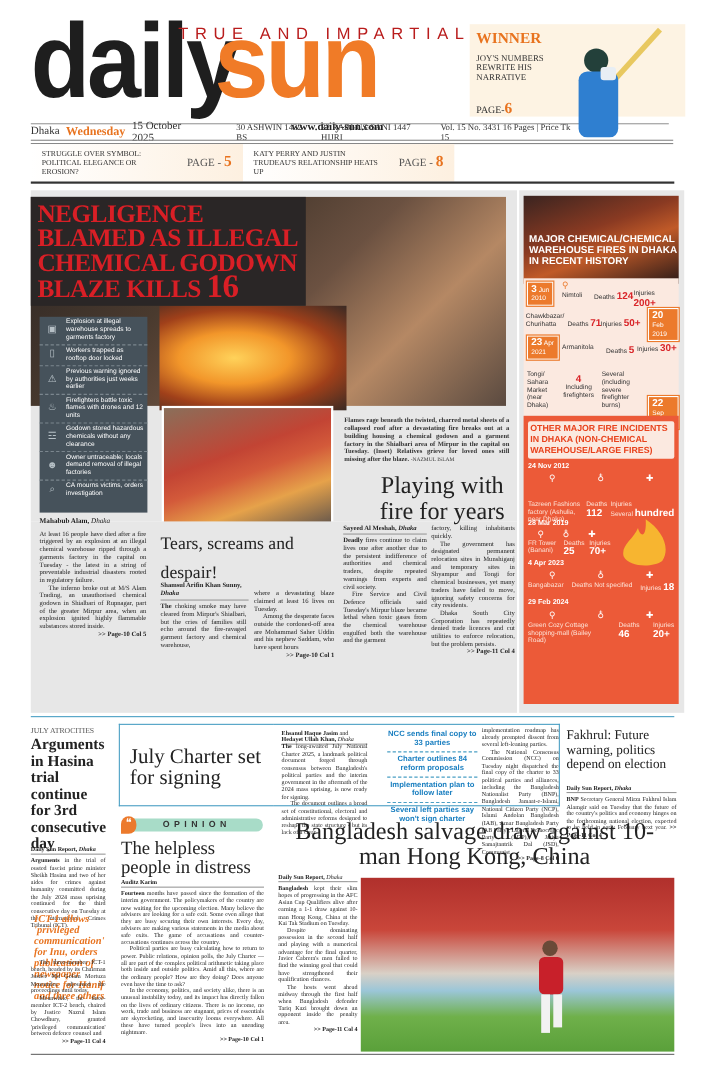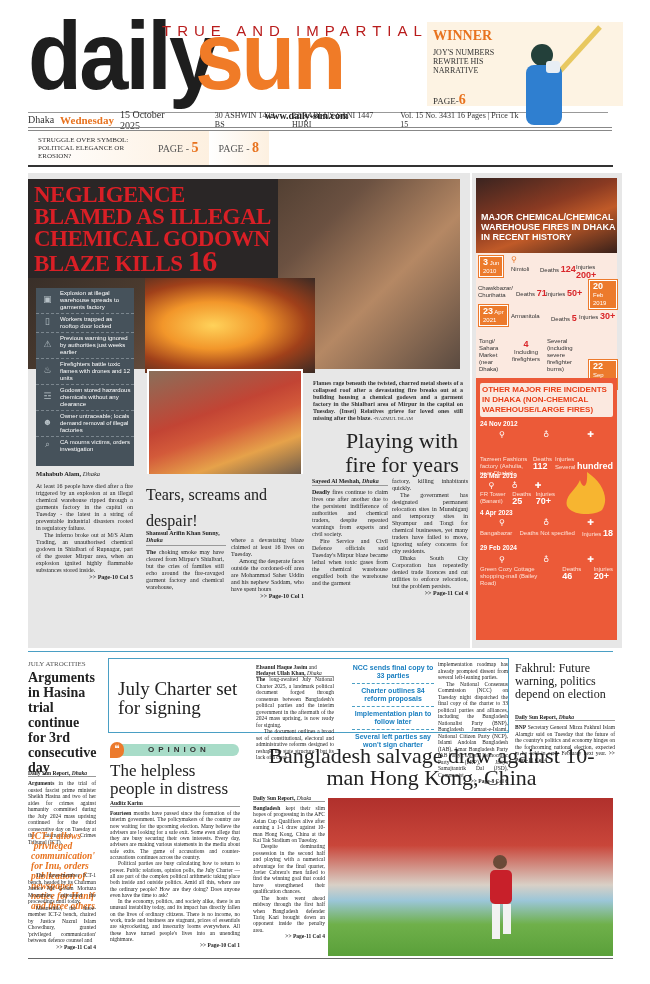--- a/index.html
+++ b/index.html
@@ -14,21 +14,21 @@
 .dateline .wday{color:#e8731f;font-weight:bold;font-size:11px}
 .dateline .dt{font-size:10px}
 .rule2{left:28px;top:127px;width:584px;height:4px;border-top:1px solid #888;border-bottom:1px solid #888}
 .winner{left:427px;top:22px;width:196px;height:84px;background:#fdf3e3}
 .winner .w-title{position:absolute;left:6px;top:6px;color:#e8731f;font-weight:bold;font-size:14px}
 .winner .w-text{position:absolute;left:6px;top:26px;width:70px;font-size:8px;line-height:9px;color:#333}
 .winner .w-page{position:absolute;left:6px;top:70px;font-size:9px;color:#333}
 .winner .w-page b{color:#e8731f;font-size:14px}
 .cricketer{left:512px;top:25px;width:100px;height:100px}
 .teasers{left:28px;top:131px;width:585px;height:34px;display:flex}
-.teaser{display:flex;align-items:center;padding:0 10px;height:34px;background:linear-gradient(90deg,#fff,#fdf0e0)}
+.teaser{display:flex;align-items:center;gap:12px;padding:0 10px;height:34px;background:linear-gradient(90deg,#fff,#fdf0e0)}
 .teaser .tt{font-size:7px;line-height:8px;width:120px;color:#333}
 .teaser .tp{font-size:10px;color:#555}
 .teaser .tp b{color:#e8731f;font-size:14px}
 .rule3{left:28px;top:165px;width:585px;height:2px;background:#333}
 
 .mainbg{left:28px;top:173px;width:442px;height:301px;background:#e7e7e7}
 .photo-main{left:28px;top:179px;width:432px;height:190px;background:linear-gradient(135deg,#2a2524 0%,#4a3a2e 35%,#6b5141 55%,#b58864 75%,#5a4a40 100%)}
 .photo-fire{left:145px;top:278px;width:170px;height:95px;background:radial-gradient(ellipse at 40% 50%,#ffd25a 0%,#f2962a 35%,#a0401a 65%,#3a2a24 100%)}
 .headline-box{left:28px;top:179px;width:250px;height:99px;background:#2a2626}
 .headline{left:34px;top:184px;width:250px;font-weight:bold;color:#d91f26;font-size:23px;line-height:22px;letter-spacing:-0.5px}
@@ -131,20 +131,21 @@
   <rect x="14" y="40" width="36" height="60" rx="8" fill="#2f7fd0"></rect>
   <rect x="34" y="36" width="14" height="12" rx="3" fill="#e8eef4"></rect>
 </svg>
 
 <div class="abs teasers">
   <div class="teaser">
     <span class="tt">STRUGGLE OVER SYMBOL: POLITICAL ELEGANCE OR EROSION?</span>
     <span class="tp"><span>PAGE - </span><b>5</b></span>
   </div>
   <div class="teaser">
+    <span class="tt">KATY PERRY AND JUSTIN TRUDEAU'S RELATIONSHIP HEATS UP</span>
     <span class="tp"><span>PAGE - </span><b>8</b></span>
   </div>
 </div>
 <div class="abs rule3"></div>
 
 <div class="abs mainbg"></div>
 <div class="abs photo-main"></div>
 <div class="abs photo-fire"></div>
 <div class="abs headline-box"></div>
 <div class="abs headline"><span>NEGLIGENCE BLAMED AS ILLEGAL CHEMICAL GODOWN BLAZE KILLS</span> <span class="num">16</span></div>

